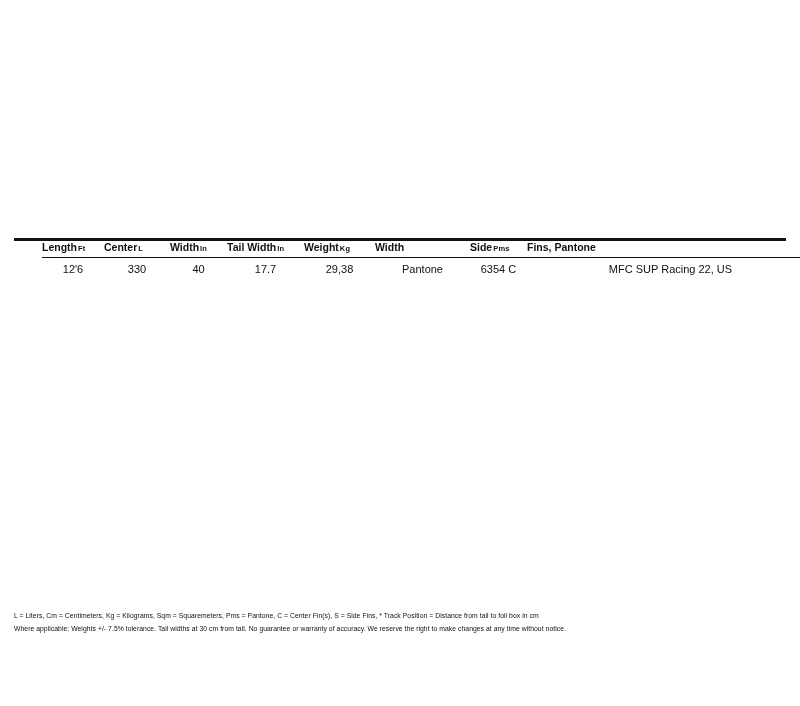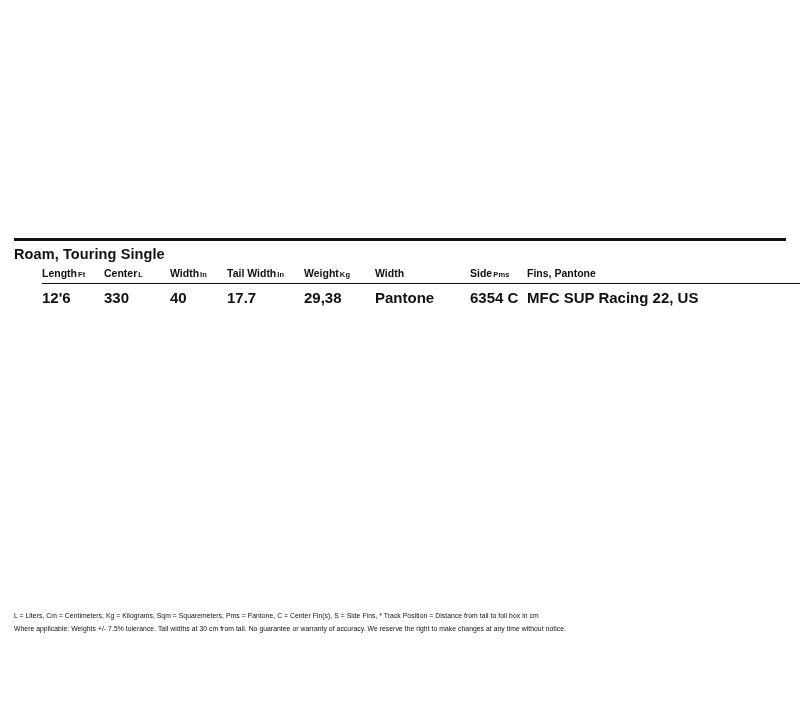--- a/index.html
+++ b/index.html
@@ -68,25 +68,26 @@
     font-weight: bold;
     letter-spacing: 0.2px;
     padding-left: 1px;
   }
 
   table.spec tbody tr {
     border-top: 1px solid #111111;
   }
 
   table.spec td {
-    font-size: 15px;
-    font-weight: bold;
+    font-size: 11px;
+    font-weight: normal;
     padding: 5px 0 0 0;
     vertical-align: top;
     white-space: nowrap;
+    text-align: center;
   }
 
   .col-length     { width: 62px; }
   .col-volume     { width: 66px; }
   .col-width      { width: 57px; }
   .col-tailwidth  { width: 77px; }
   .col-weight     { width: 71px; }
   .col-tail       { width: 95px; }
   .col-color      { width: 57px; }
   .col-fins       { width: auto; }
@@ -108,21 +109,20 @@
 </style>
 </head>
 <body>
 
 <div class="sheet">
 
   <div class="spec-block">
 
     <div class="rule-top"></div>
 
-    <div class="spec-title">Roam, Touring Single</div>
 
     <table class="spec">
       <colgroup>
         <col class="col-length">
         <col class="col-volume">
         <col class="col-width">
         <col class="col-tailwidth">
         <col class="col-weight">
         <col class="col-tail">
         <col class="col-color">

